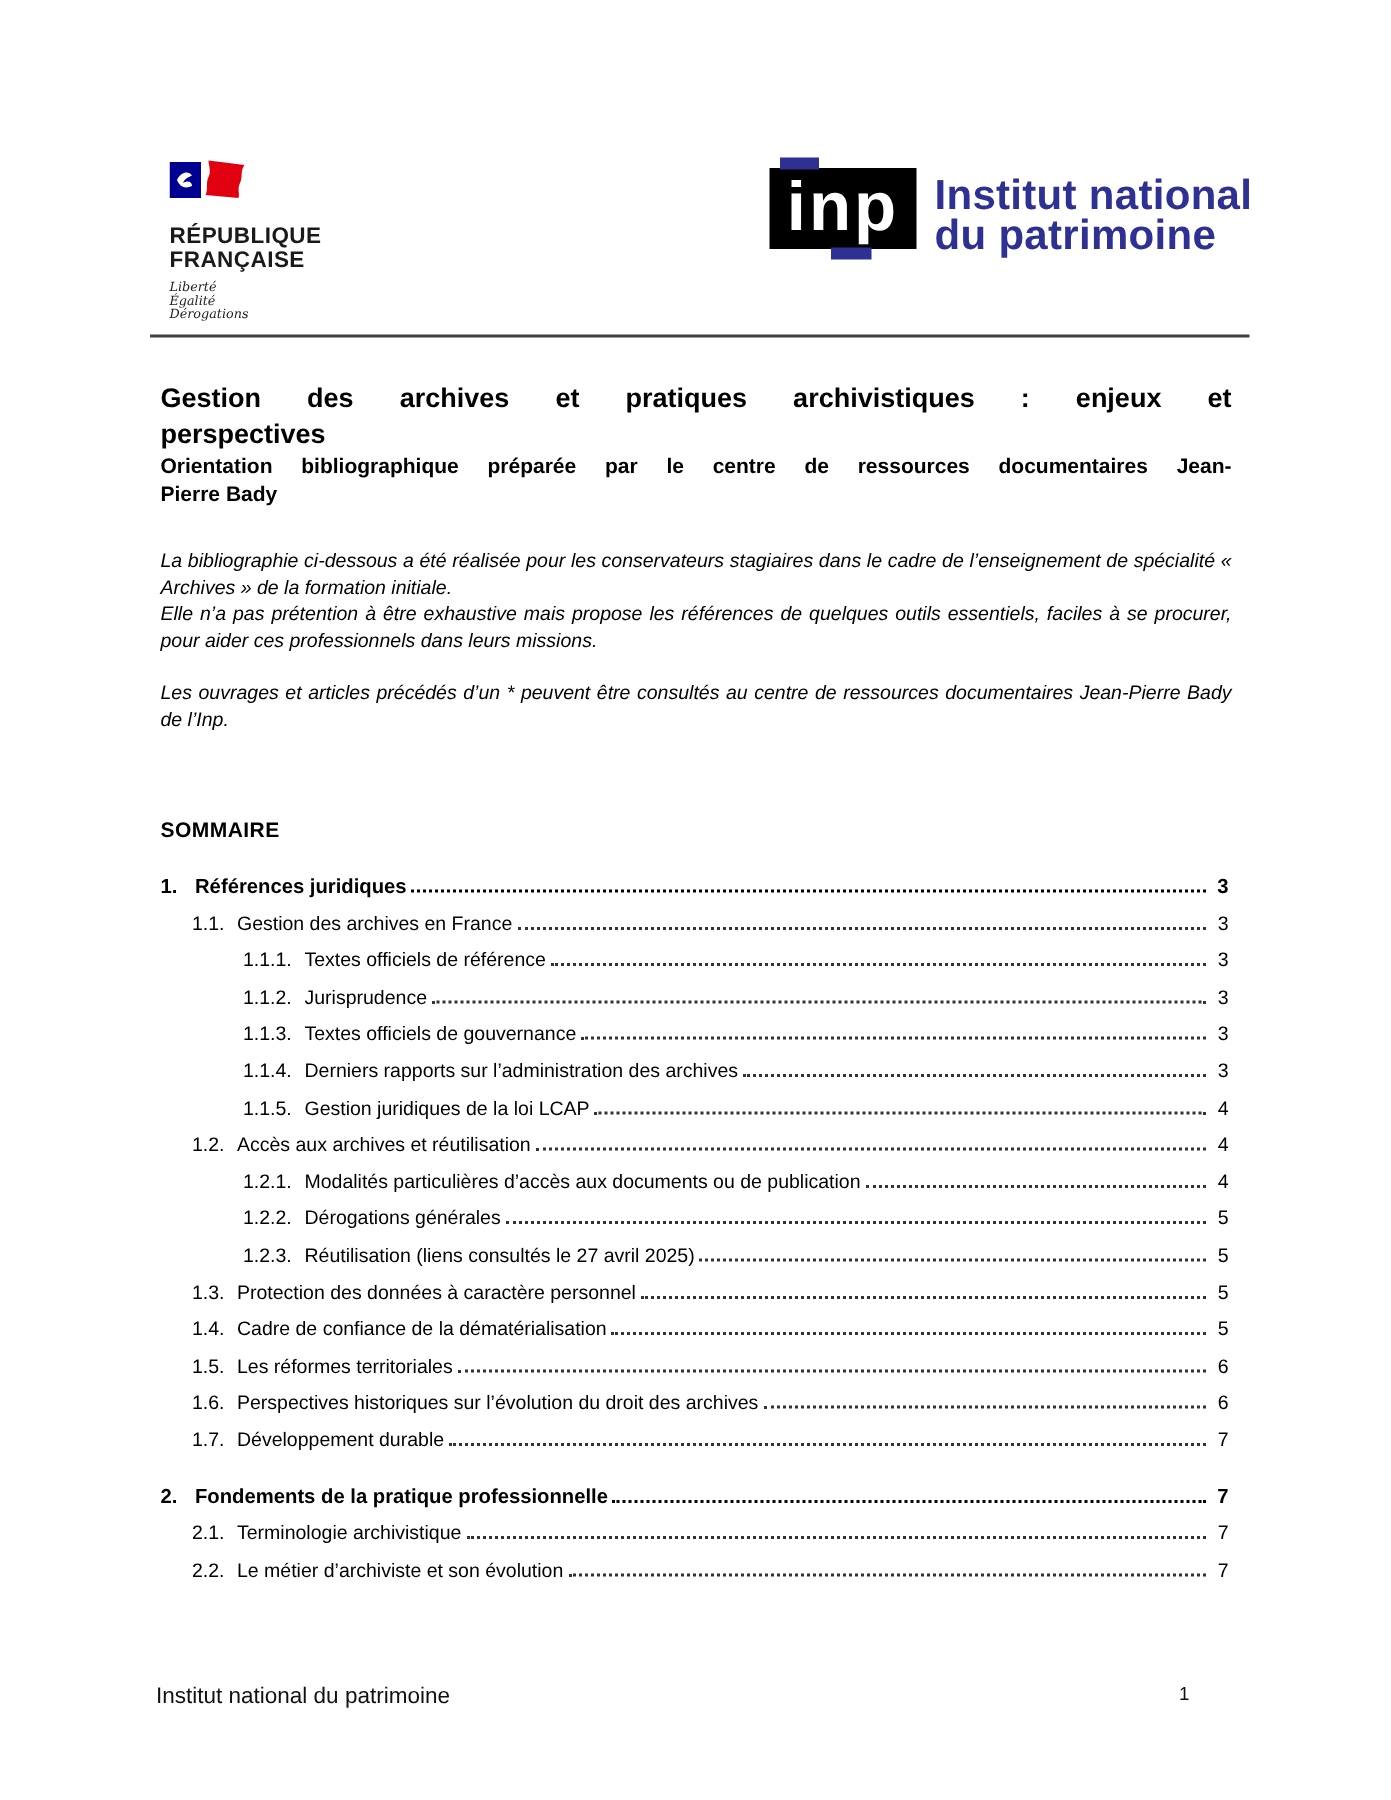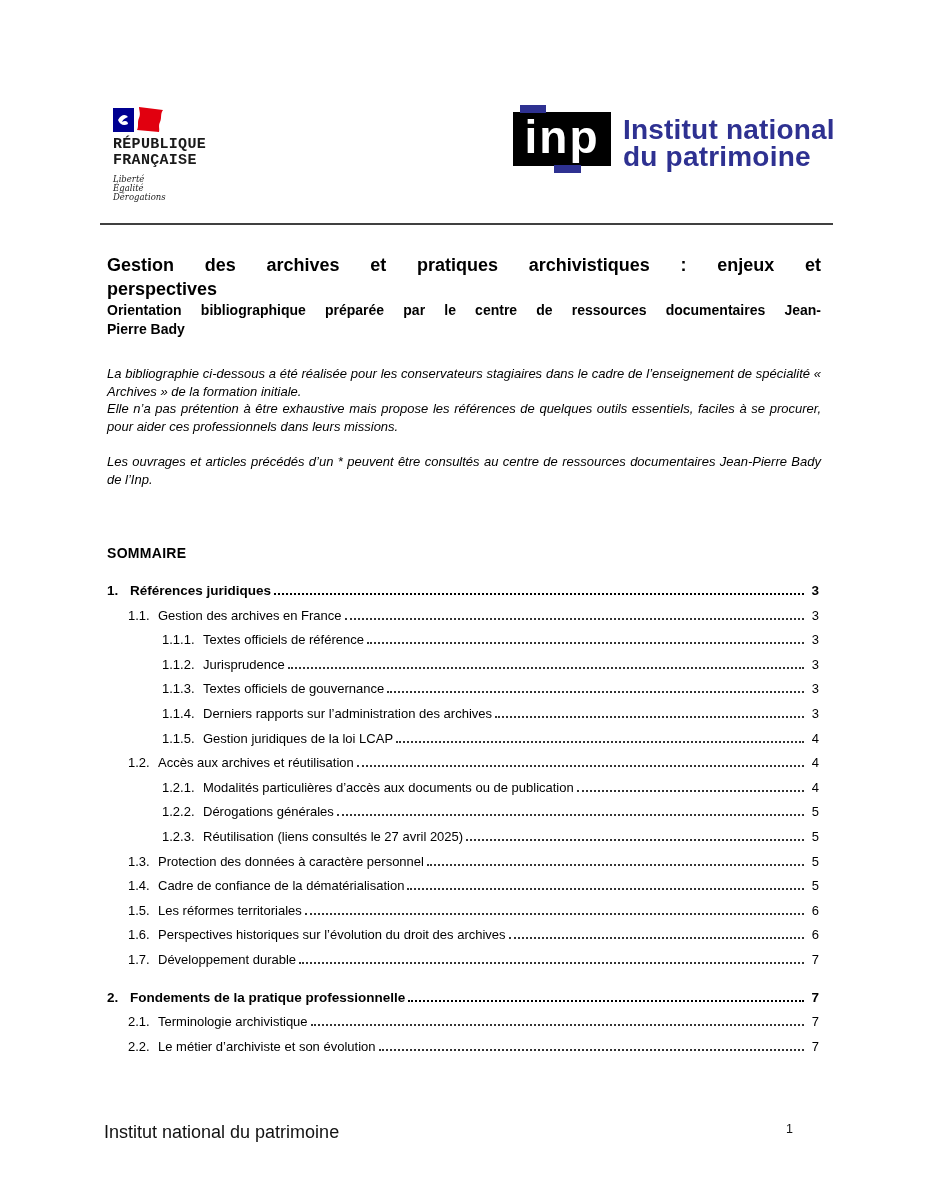--- a/index.html
+++ b/index.html
@@ -9,23 +9,23 @@
     font-family: "Liberation Sans", sans-serif;
     color: #000;
     position: relative;
     overflow: hidden;
   }
 
   
   .marianne { position: absolute; left: 113px; top: 106px; width: 180px; }
   .marianne .flag { display: block; }
   .rf-title {
-    margin-top: 3px;
+    margin-top: 16px;
     font-weight: bold; font-size: 15px; line-height: 16px;
-    letter-spacing: 0.3px; color: #1a1a1a; font-family: Liberation Mono, monospace;
+    letter-spacing: 0.3px; color: #1a1a1a;
   }
   .rf-motto {
     margin-top: 6px;
     font-family: "DejaVu Serif", serif; font-style: italic;
     font-size: 8.5px; line-height: 9px; color: #222;
   }
 
   .inp-box {
     position: absolute; left: 513px; top: 112px;
     width: 98px; height: 54px;
@@ -93,21 +93,21 @@
     flex: 1 1 auto; align-self: baseline;
     border-bottom: 2px dotted #333;
     margin: 0 3px 1px 3px; height: 0;
   }
   .level-1 .toc-dots { border-bottom: 2.6px dotted #000; }
   .toc-page { flex: none; min-width: 12px; text-align: right; padding-right: 2px; }
 
   
   .footer-left {
     position: absolute; left: 104px; top: 1122px;
-    font-size: 18px; color: #111;
+    font-size: 15px; color: #111;
   }
   .footer-page {
     position: absolute; left: 775px; top: 1122px; width: 18px;
     font-size: 12.5px; text-align: right; color: #111;
   }
 </style>
 </head>
 <body>
 
 <div class="marianne">

